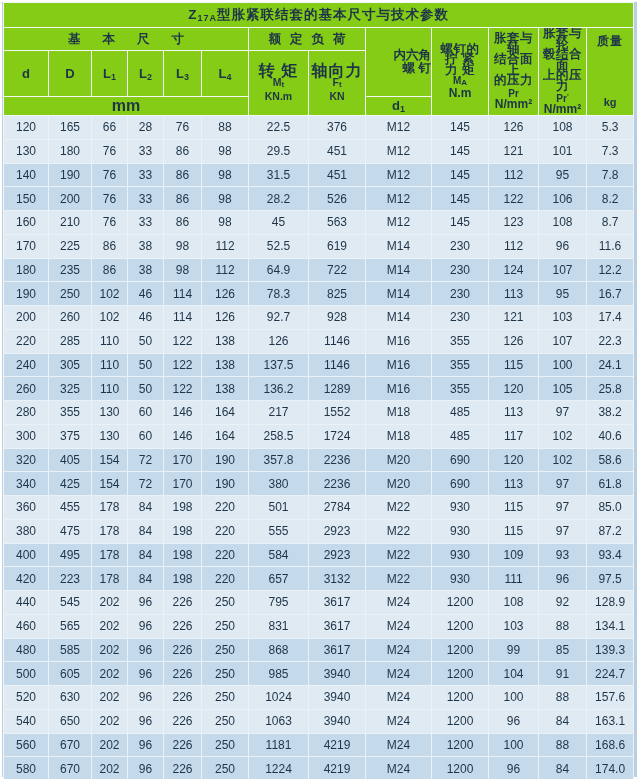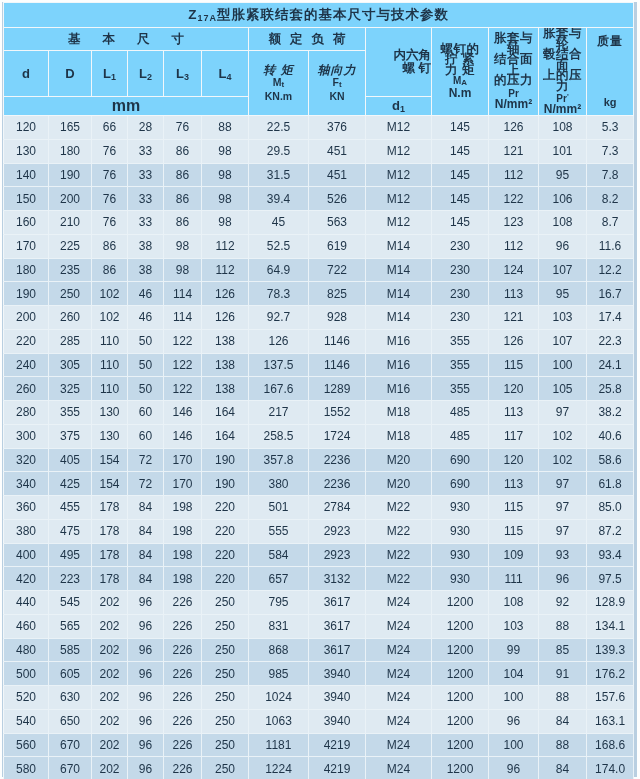--- a/index.html
+++ b/index.html
@@ -5,34 +5,34 @@
   html,body{margin:0;padding:0;width:640px;height:779px;overflow:hidden;
     background:#f7fafc;font-family:"Liberation Sans",sans-serif;}
   .page{position:relative;width:640px;height:779px;background:#fdfefe;}
   .frame{position:absolute;left:2px;top:2px;width:635px;height:775px;
     background:#b9cfe1;}
   .inner{position:absolute;left:1px;top:0px;width:631px;height:773px;
     background:#f2f7fa;}
   table{border-collapse:collapse;table-layout:fixed;width:630px;}
   th,td{border:1px solid #f2f7fa;padding:0;text-align:center;vertical-align:middle;
     color:#1e3448;overflow:hidden;}
-  thead th{background:#7dd3fc;font-weight:bold;}
+  thead th{background:#84cc16;font-weight:bold;}
   .r-title th{height:24px;font-size:13.5px;letter-spacing:1px;}
   .tsub{font-size:9px;vertical-align:-2px;}
   .r-h1 th{height:22px;font-size:12.5px;}
   .r-h2 th{height:24px;}
   .r-h3 th{height:17px;}
   .sp-wide{letter-spacing:22px;text-indent:22px;}
   .sp-mid{letter-spacing:9px;text-indent:9px;}
   .h-cn{font-size:12.5px;font-weight:bold;}
   .h-cn div{line-height:13px;text-align:right;}
   .h-sym{font-size:13px;font-weight:bold;}
   .h-sym sub{font-size:9px;vertical-align:-2px;}
   .h-mid{font-weight:bold;}
-  .h-mid .h-cn{font-size:12px;line-height:13px;letter-spacing:1px;font-style:italic;}
+  .h-mid .h-cn{font-size:16px;line-height:13px;letter-spacing:1px;}
   .h-mid .sym{font-size:10.5px;line-height:11px;font-weight:bold;}
   .h-mid .unit{font-size:10.5px;line-height:12px;font-weight:bold;}
   .sym sub, .unit sub{font-size:8px;vertical-align:-1px;}
   .h-tall{font-size:9.5px;font-weight:bold;}
   .h-tall .cnl{line-height:10.5px;letter-spacing:0.5px;}
   .h-tall .sym{font-size:10px;line-height:11px;}
   .h-tall .unit{font-size:12px;line-height:11px;}
   .h-tall sup{font-size:7.5px;vertical-align:3px;}
   .mass .mlabel{font-size:12px;line-height:14px;letter-spacing:1px;}
   .mass .munit{font-size:11px;line-height:13px;margin-top:48px;}
@@ -171,21 +171,21 @@
               <td>95</td>
               <td>7.8</td>
             </tr>
             <tr class="dark">
               <td>150</td>
               <td>200</td>
               <td>76</td>
               <td>33</td>
               <td>86</td>
               <td>98</td>
-              <td>39.4</td>
+              <td>28.2</td>
               <td>526</td>
               <td>M12</td>
               <td>145</td>
               <td>122</td>
               <td>106</td>
               <td>8.2</td>
             </tr>
             <tr class="light">
               <td>160</td>
               <td>210</td>
@@ -291,21 +291,21 @@
               <td>100</td>
               <td>24.1</td>
             </tr>
             <tr class="dark">
               <td>260</td>
               <td>325</td>
               <td>110</td>
               <td>50</td>
               <td>122</td>
               <td>138</td>
-              <td>167.6</td>
+              <td>136.2</td>
               <td>1289</td>
               <td>M16</td>
               <td>355</td>
               <td>120</td>
               <td>105</td>
               <td>25.8</td>
             </tr>
             <tr class="light">
               <td>280</td>
               <td>355</td>
@@ -477,21 +477,21 @@
               <td>202</td>
               <td>96</td>
               <td>226</td>
               <td>250</td>
               <td>985</td>
               <td>3940</td>
               <td>M24</td>
               <td>1200</td>
               <td>104</td>
               <td>91</td>
-              <td>176.2</td>
+              <td>224.7</td>
             </tr>
             <tr class="light">
               <td>520</td>
               <td>630</td>
               <td>202</td>
               <td>96</td>
               <td>226</td>
               <td>250</td>
               <td>1024</td>
               <td>3940</td>

